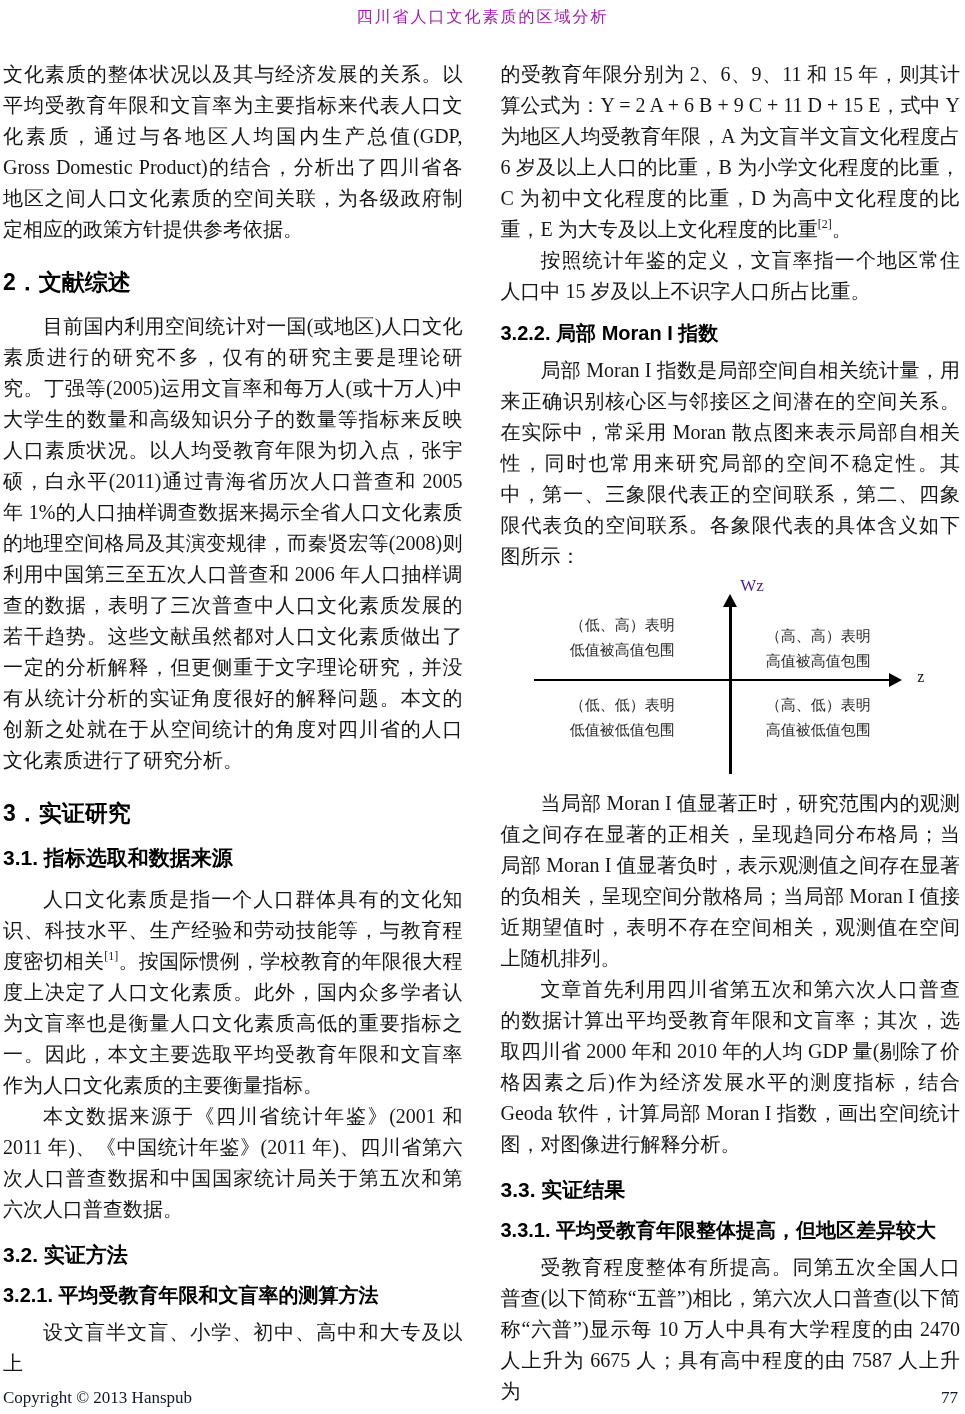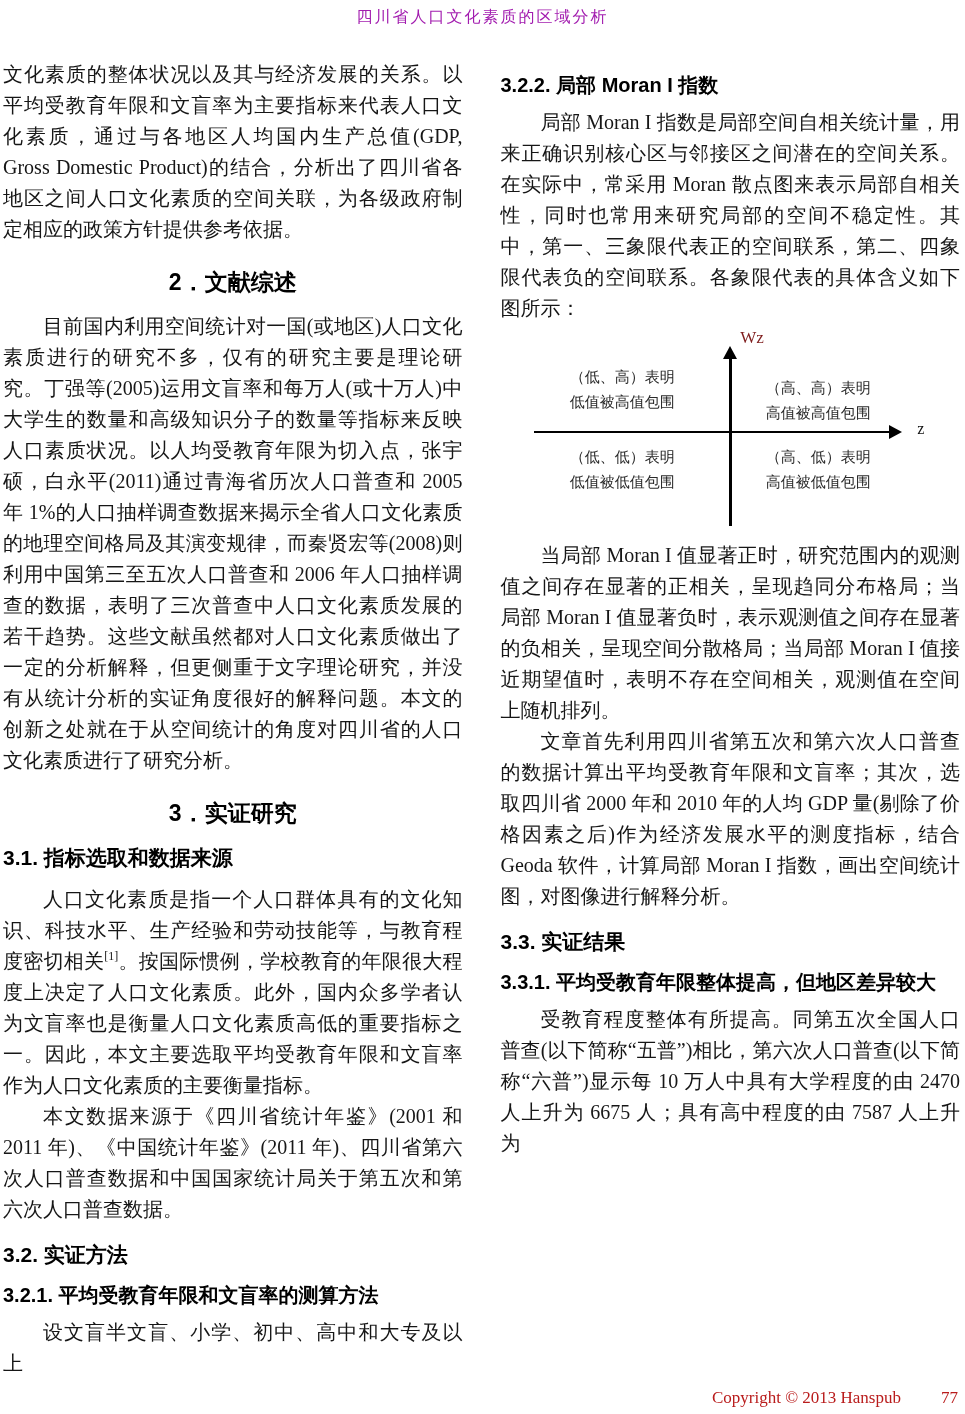--- a/index.html
+++ b/index.html
@@ -23,21 +23,21 @@
   p.body{
     font-size:20px;line-height:31px;margin:0;
     text-align:justify;text-justify:inter-ideograph;
     color:#161616;
   }
   p.body.indent{text-indent:2em;}
   .h1,.h2,.h3{
     font-family:"Liberation Sans","DejaVu Sans",sans-serif;
     font-weight:bold;color:#000;
   }
-  .h1{font-size:23px;line-height:30px;margin:22px 0 14px 0;text-align:center;}
+  .h1{font-size:23px;line-height:30px;margin:22px 0 14px 0;}
   .h2{font-size:21px;line-height:28px;margin:16px 0 12px 0;}
   .h3{font-size:20px;line-height:28px;margin:12px 0 8px 0;}
   sup{font-size:12px;line-height:0;vertical-align:super;}
 
   
   .diagram{
     position:relative;width:400px;height:198px;
     margin:8px auto 10px auto;
     font-size:15px;color:#2a2a2a;
   }
@@ -46,32 +46,32 @@
     position:absolute;left:193px;top:14px;width:0;height:0;
     border-left:7px solid transparent;border-right:7px solid transparent;
     border-bottom:13px solid #000;
   }
   .h-axis{position:absolute;left:4px;right:40px;top:99px;height:2px;background:#000;}
   .h-arrow{
     position:absolute;right:28px;top:93px;width:0;height:0;
     border-top:7px solid transparent;border-bottom:7px solid transparent;
     border-left:13px solid #000;
   }
-  .y-label{position:absolute;left:210px;top:-4px;font-size:17px;color:#7f1d1d;}
+  .y-label{position:absolute;left:210px;top:-4px;font-size:17px;color:#4c1d95;}
   .x-label{position:absolute;right:6px;top:88px;font-size:16px;color:#111;}
   .quad{position:absolute;width:172px;text-align:center;line-height:25px;}
   .q-tl{left:6px;top:33px;}
   .q-tr{right:26px;top:44px;}
   .q-bl{left:6px;top:113px;}
   .q-br{right:26px;top:113px;}
 
   .page-footer{
     position:absolute;left:3px;right:7px;bottom:6px;
-    display:flex;justify-content:flex-end;
-    font-size:17px;color:#b91c1c;gap:40px;
+    display:flex;justify-content:space-between;
+    font-size:17px;color:#0f172a;gap:40px;
   }
 </style>
 </head>
 <body>
 
 <div class="page">
 
   <div class="running-header">四川省人口文化素质的区域分析</div>
 
   <div class="columns">
@@ -81,20 +81,22 @@
         <p class="body indent">目前国内利用空间统计对一国(或地区)人口文化素质进行的研究不多，仅有的研究主要是理论研究。丁强等(2005)运用文盲率和每万人(或十万人)中大学生的数量和高级知识分子的数量等指标来反映人口素质状况。以人均受教育年限为切入点，张宇硕，白永平(2011)通过青海省历次人口普查和 2005 年 1%的人口抽样调查数据来揭示全省人口文化素质的地理空间格局及其演变规律，而秦贤宏等(2008)则利用中国第三至五次人口普查和 2006 年人口抽样调查的数据，表明了三次普查中人口文化素质发展的若干趋势。这些文献虽然都对人口文化素质做出了一定的分析解释，但更侧重于文字理论研究，并没有从统计分析的实证角度很好的解释问题。本文的创新之处就在于从空间统计的角度对四川省的人口文化素质进行了研究分析。</p>
         <div class="h1">3．实证研究</div>
         <div class="h2">3.1. 指标选取和数据来源</div>
         <p class="body indent">人口文化素质是指一个人口群体具有的文化知识、科技水平、生产经验和劳动技能等，与教育程度密切相关<sup>[1]</sup>。按国际惯例，学校教育的年限很大程度上决定了人口文化素质。此外，国内众多学者认为文盲率也是衡量人口文化素质高低的重要指标之一。因此，本文主要选取平均受教育年限和文盲率作为人口文化素质的主要衡量指标。</p>
         <p class="body indent">本文数据来源于《四川省统计年鉴》(2001 和 2011 年)、《中国统计年鉴》(2011 年)、四川省第六次人口普查数据和中国国家统计局关于第五次和第六次人口普查数据。</p>
         <div class="h2">3.2. 实证方法</div>
         <div class="h3">3.2.1. 平均受教育年限和文盲率的测算方法</div>
         <p class="body indent">设文盲半文盲、小学、初中、高中和大专及以上</p>
       </div>
     <div class="col" id="col-right">
+        <p class="body">的受教育年限分别为 2、6、9、11 和 15 年，则其计算公式为：Y = 2 A + 6 B + 9 C + 11 D + 15 E，式中 Y 为地区人均受教育年限，A 为文盲半文盲文化程度占 6 岁及以上人口的比重，B 为小学文化程度的比重，C 为初中文化程度的比重，D 为高中文化程度的比重，E 为大专及以上文化程度的比重<sup>[2]</sup>。</p>
+        <p class="body indent">按照统计年鉴的定义，文盲率指一个地区常住人口中 15 岁及以上不识字人口所占比重。</p>
         <div class="h3">3.2.2. 局部 Moran I 指数</div>
         <p class="body indent">局部 Moran I 指数是局部空间自相关统计量，用来正确识别核心区与邻接区之间潜在的空间关系。在实际中，常采用 Moran 散点图来表示局部自相关性，同时也常用来研究局部的空间不稳定性。其中，第一、三象限代表正的空间联系，第二、四象限代表负的空间联系。各象限代表的具体含义如下图所示：</p>
         <div class="diagram" id="moran-diagram" style="display: block;">
     <div class="y-label">Wz</div>
     <div class="v-arrow"></div>
     <div class="v-axis"></div>
     <div class="h-axis"></div>
     <div class="h-arrow"></div>
     <div class="x-label">z</div>
     <div class="quad q-tl">

